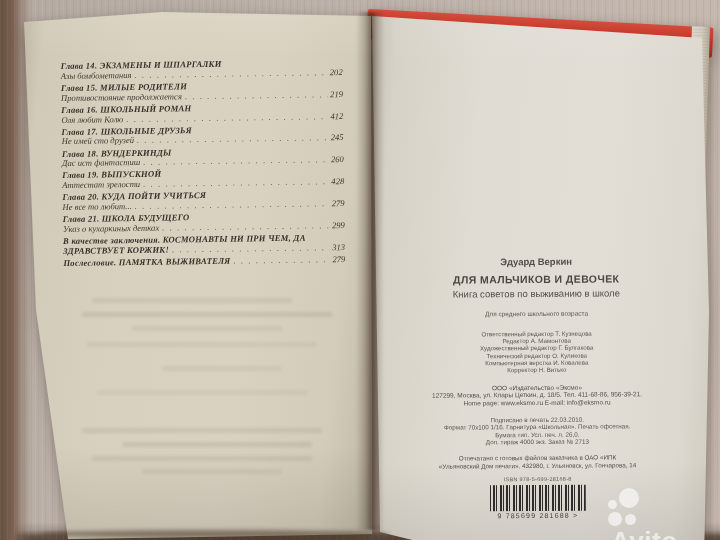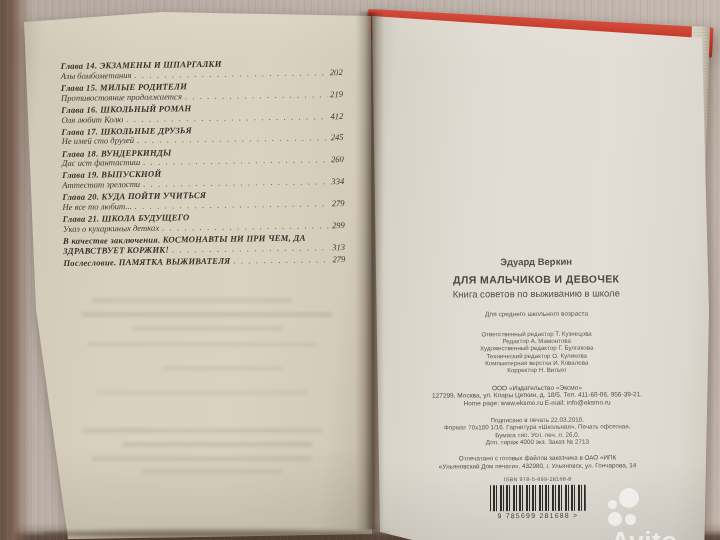--- a/index.html
+++ b/index.html
@@ -169,21 +169,21 @@
               <span class="toc-sub">Дас ист фантастиш</span>
               <span class="dots">. . . . . . . . . . . . . . . . . . . . . . . . . . . . . . . . . . . . . . . . . . . . . . . . . . . . . . . . . . . . . . . . . . . . . . </span>
               <span class="toc-page">260</span>
             </div>
           </div>
           <div class="toc-entry">
             <div class="toc-title">Глава 19. ВЫПУСКНОЙ</div>
             <div class="toc-row">
               <span class="toc-sub">Аттестат зрелости</span>
               <span class="dots">. . . . . . . . . . . . . . . . . . . . . . . . . . . . . . . . . . . . . . . . . . . . . . . . . . . . . . . . . . . . . . . . . . . . . . </span>
-              <span class="toc-page">334</span>
+              <span class="toc-page">428</span>
             </div>
           </div>
           <div class="toc-entry">
             <div class="toc-title">Глава 20. КУДА ПОЙТИ УЧИТЬСЯ</div>
             <div class="toc-row">
               <span class="toc-sub">Не все то любит...</span>
               <span class="dots">. . . . . . . . . . . . . . . . . . . . . . . . . . . . . . . . . . . . . . . . . . . . . . . . . . . . . . . . . . . . . . . . . . . . . . </span>
               <span class="toc-page">279</span>
             </div>
           </div>

